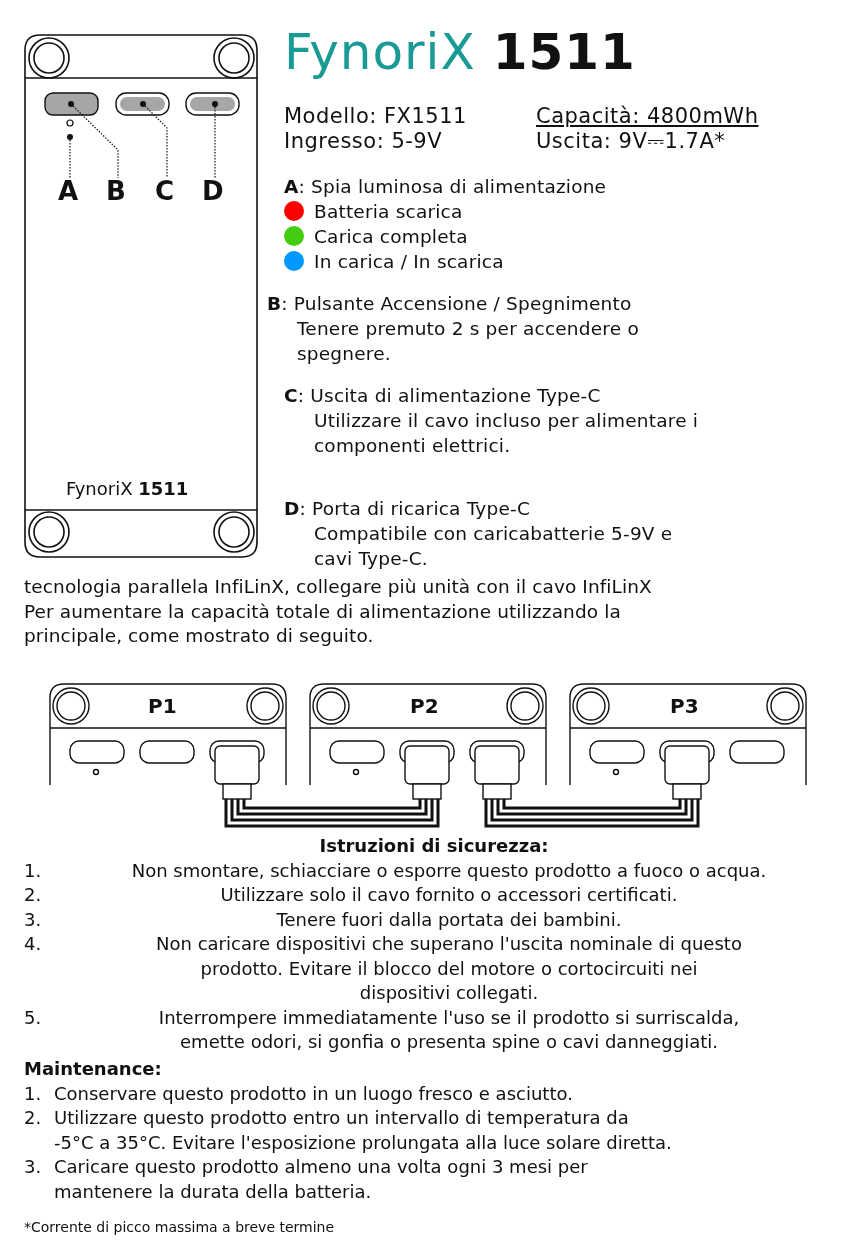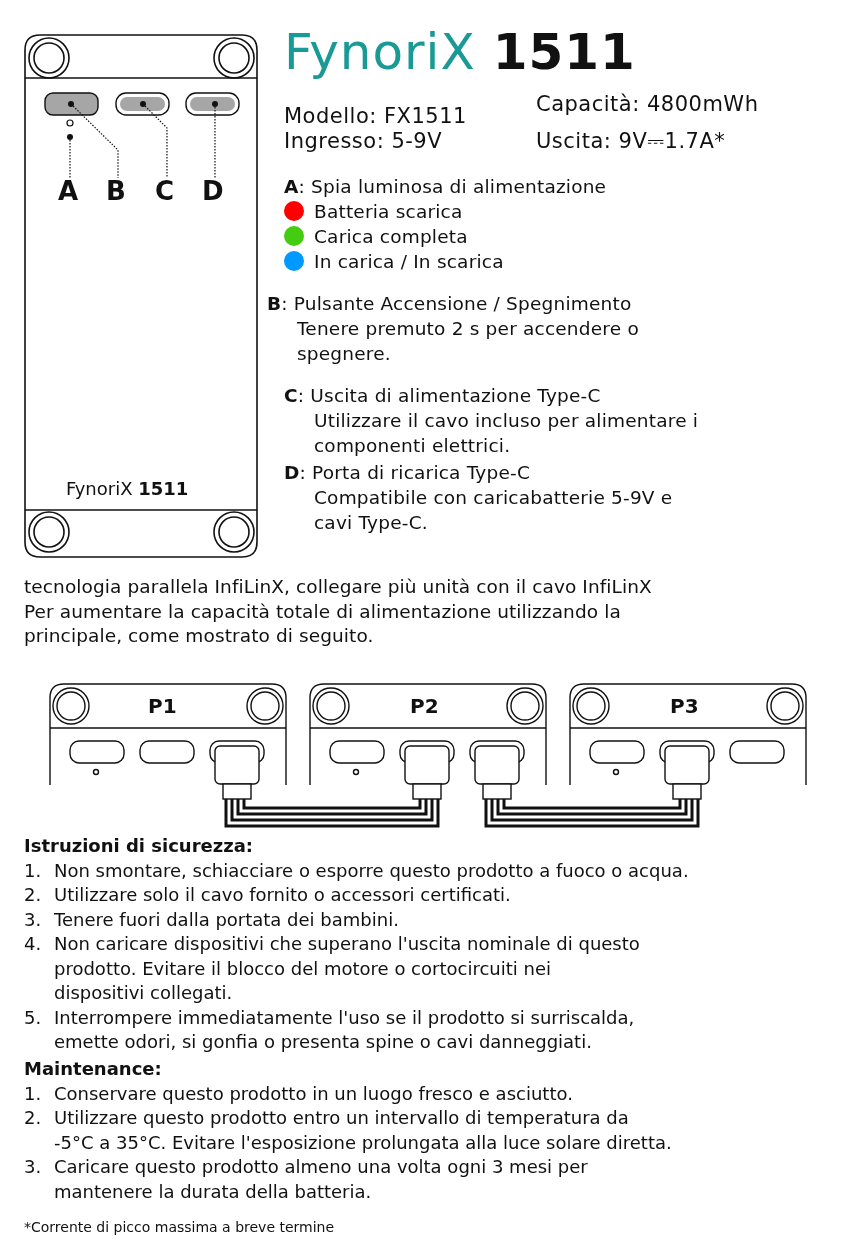--- a/index.html
+++ b/index.html
@@ -88,21 +88,21 @@
   <b>1511</b>
 </div>
 
 <div class="abs title">
   <span class="brand">FynoriX</span>
   <span class="num">1511</span>
 </div>
 
 <div class="abs spec" style="left:284px;top:104px;">Modello: FX1511</div>
 <div class="abs spec" style="left:284px;top:129px;">Ingresso: 5-9V</div>
-<div class="abs spec" style="left:536px;top:92px;">Capacità: 4800mWh</div>
+<div class="abs spec" style="left:536px;top:104px;text-decoration:underline;">Capacità: 4800mWh</div>
 <div class="abs spec" style="left:536px;top:129px;">Uscita: 9V⎓1.7A*</div>
 
 <div class="abs legend" style="left:284px;top:174px;">
   <div><span class="key">A</span>: <span>Spia luminosa di alimentazione</span></div>
   <div><span class="dot" style="background:#ff0000"></span><span>Batteria scarica</span></div>
   <div><span class="dot" style="background:#44cc11"></span><span>Carica completa</span></div>
   <div><span class="dot" style="background:#0099ff"></span><span>In carica / In scarica</span></div>
 </div>
 
 <div class="abs legend" style="left:267px;top:291px;">
@@ -110,21 +110,21 @@
   <div class="indent">Tenere premuto 2 s per accendere o</div>
   <div class="indent">spegnere.</div>
 </div>
 
 <div class="abs legend" style="left:284px;top:383px;">
   <div><span class="key">C</span>: <span>Uscita di alimentazione Type-C</span></div>
   <div class="indent">Utilizzare il cavo incluso per alimentare i</div>
   <div class="indent">componenti elettrici.</div>
 </div>
 
-<div class="abs legend" style="left:284px;top:460px;">
+<div class="abs legend" style="left:284px;top:496px;">
   <div><span class="key">D</span>: <span>Porta di ricarica Type-C</span></div>
   <div class="indent">Compatibile con caricabatterie 5-9V e</div>
   <div class="indent">cavi Type-C.</div>
 </div>
 
 <div class="abs para">
   <div>tecnologia parallela InfiLinX, collegare più unità con il cavo InfiLinX</div>
   <div>Per aumentare la capacità totale di alimentazione utilizzando la</div>
   <div>principale, come mostrato di seguito.</div>
 </div>
@@ -214,21 +214,21 @@
         <polyline points="452,119 452,140 652,140 652,119"></polyline>
         <polyline points="458,119 458,134 646,134 646,119"></polyline>
         <polyline points="464,119 464,128 640,128 640,119"></polyline>
       </g>
     </g>
 </svg>
 <div class="abs plabel" style="left:148px;top:694px;">P1</div>
 <div class="abs plabel" style="left:410px;top:694px;text-align:center;">P2</div>
 <div class="abs plabel" style="left:670px;top:694px;">P3</div>
 
-<div class="abs section" style="top:834px;">
+<div class="abs section" style="top:834px;text-align:center;">
   <h3>Istruzioni di sicurezza:</h3>
   <ol id="safety-list">
       <li>
         <span class="n">1.</span>
         <div>Non smontare, schiacciare o esporre questo prodotto a fuoco o acqua.</div>
       </li>
       <li>
         <span class="n">2.</span>
         <div>Utilizzare solo il cavo fornito o accessori certificati.</div>
       </li>

